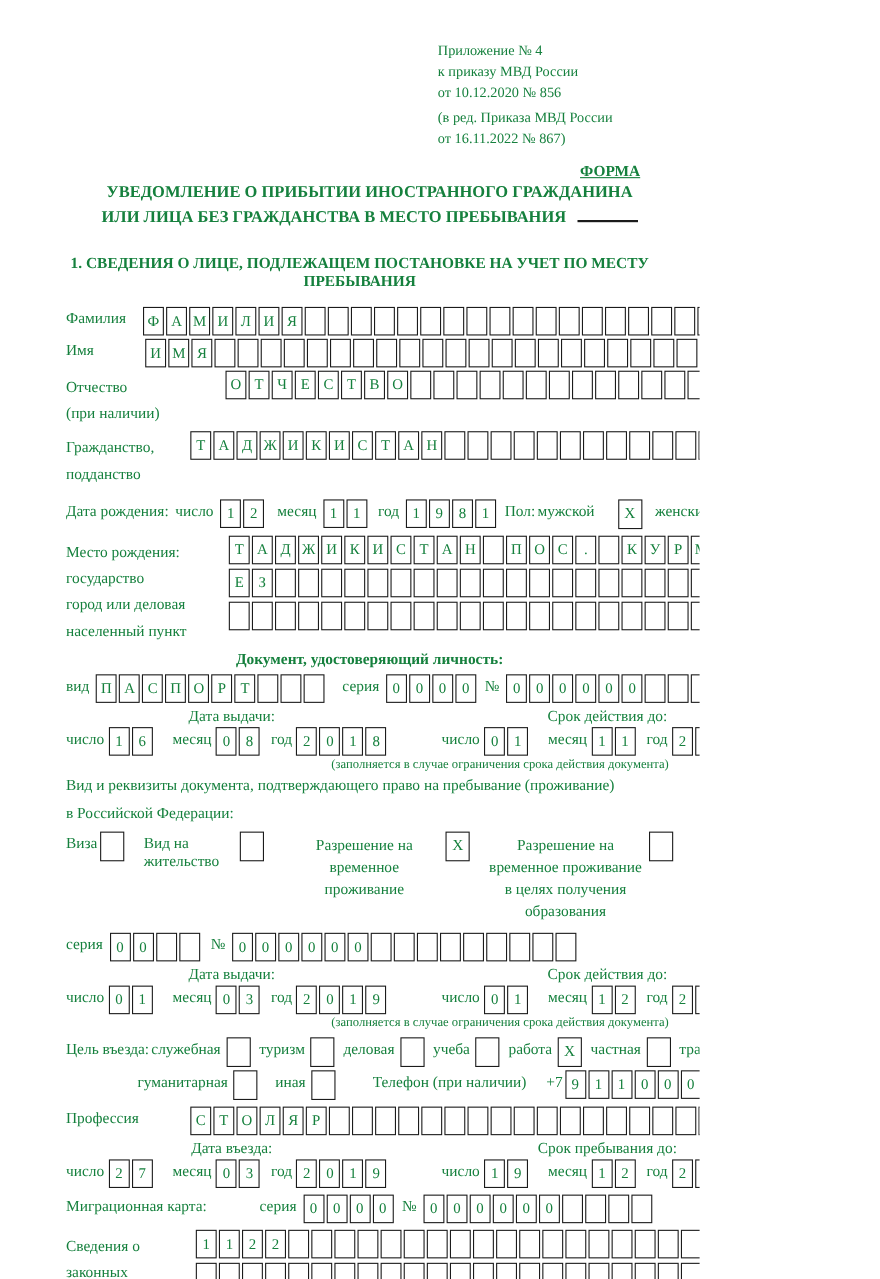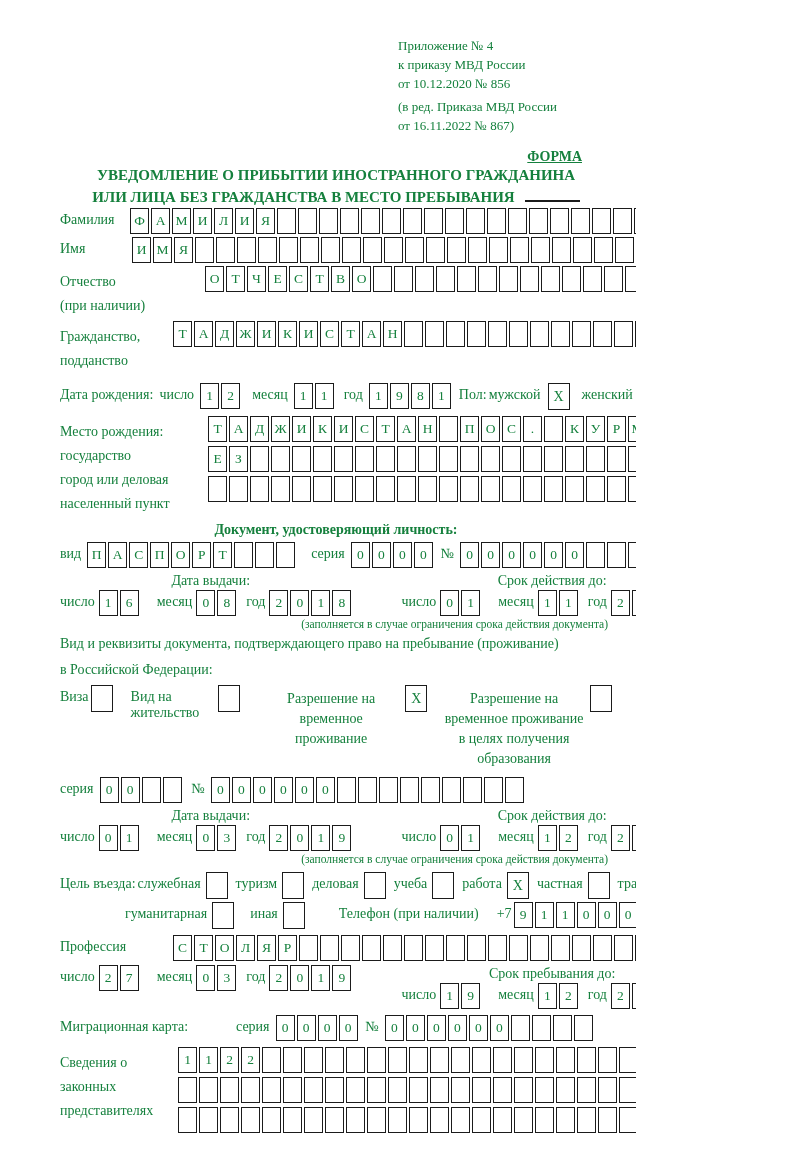--- a/index.html
+++ b/index.html
@@ -75,20 +75,21 @@
     <div>(в ред. Приказа МВД России</div>
     <div>от 16.11.2022 № 867)</div>
   </div>
   <div class="form-label">ФОРМА</div>
 
   <div class="title">
     <div>УВЕДОМЛЕНИЕ О ПРИБЫТИИ ИНОСТРАННОГО ГРАЖДАНИНА</div>
     <div><span>ИЛИ ЛИЦА БЕЗ ГРАЖДАНСТВА В МЕСТО ПРЕБЫВАНИЯ</span><span class="blank"></span></div>
   </div>
 
+  <div class="sec-heading">1. СВЕДЕНИЯ О ЛИЦЕ, ПОДЛЕЖАЩЕМ ПОСТАНОВКЕ НА УЧЕТ ПО МЕСТУ ПРЕБЫВАНИЯ</div>
 
   <div class="row">
     <div class="lbl" style="width:70px">Фамилия</div>
     <div class="cells">
         <span class="cell">Ф</span>
         <span class="cell">А</span>
         <span class="cell">М</span>
         <span class="cell">И</span>
         <span class="cell">Л</span>
         <span class="cell">И</span>
@@ -237,21 +238,21 @@
         <span class="cell">1</span>
       </div>
     <div class="inline-lbl">год</div>
     <div class="cells" style="margin-right:6px">
         <span class="cell">1</span>
         <span class="cell">9</span>
         <span class="cell">8</span>
         <span class="cell">1</span>
       </div>
     <div class="inline-lbl" style="margin-right:2px">Пол:</div>
-    <div class="inline-lbl" style="margin-right:2px">мужской</div>
+    <div class="inline-lbl" style="margin-right:16px">мужской</div>
     <div class="box">X</div>
     <div class="inline-lbl" style="margin-left:12px;margin-right:0">женский</div>
     <div class="box"></div>
   </div>
 
   <div class="row mt6">
     <div class="lbl lbl2" style="width:148px">
       <div>Место рождения:</div>
       <div>государство</div>
       <div>город или деловая</div>
@@ -596,20 +597,21 @@
         <span class="cell"></span>
         <span class="cell"></span>
         <span class="cell"></span>
         <span class="cell"></span>
         <span class="cell"></span>
       </div>
   </div>
 
   <div class="dates-block">
     <div class="dates-col left">
+      <div class="dates-heading">Дата въезда:</div>
       <div class="dg">
         <div class="inline-lbl">число</div>
         <div class="cells">
             <span class="cell">2</span>
             <span class="cell">7</span>
           </div>
         <div class="inline-lbl" style="margin-left:8px">месяц</div>
         <div class="cells">
             <span class="cell">0</span>
             <span class="cell">3</span>

